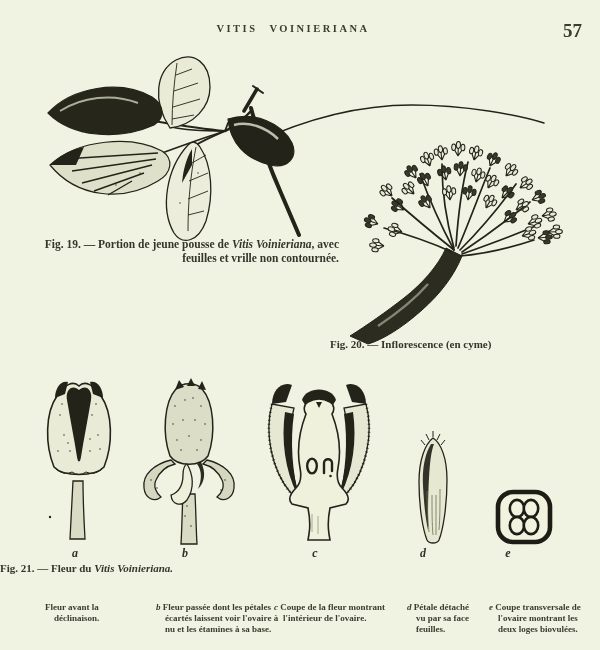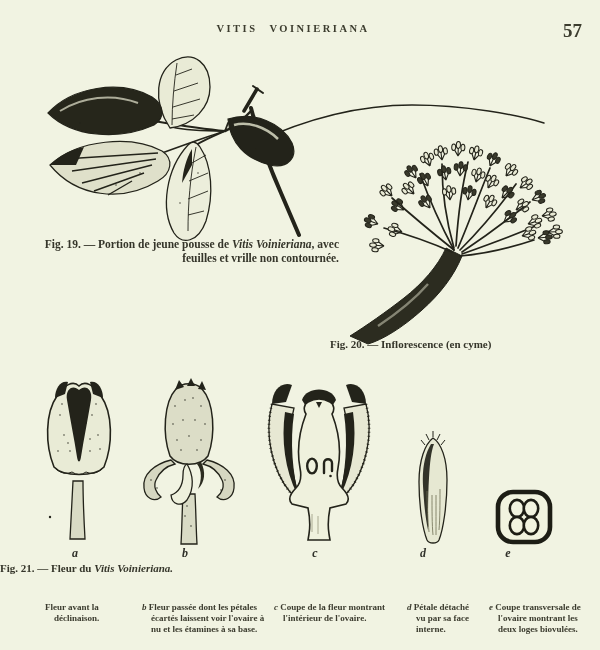--- a/index.html
+++ b/index.html
@@ -264,26 +264,26 @@
   <span class="letter" style="left:415px;">d</span>
   <span class="letter" style="left:500px;">e</span>
 
   <div class="abs cap center fig21cap">
     <span>Fig. 21. — </span><span>Fleur du </span><i>Vitis Voinieriana.</i>
   </div>
 
   <div class="subcap" style="left:45px;width:78px;">
     <i></i><span>Fleur avant la déclinaison.</span>
   </div>
-  <div class="subcap" style="left:142px;width:122px;">
+  <div class="subcap" style="left:156px;width:122px;">
     <i>b</i> <span>Fleur passée dont les pétales écartés laissent voir l'ovaire à nu et les étamines à sa base.</span>
   </div>
   <div class="subcap" style="left:274px;width:108px;">
     <i>c</i> <span>Coupe de la fleur montrant l'intérieur de l'ovaire.</span>
   </div>
   <div class="subcap" style="left:407px;width:60px;">
-    <i>d</i> <span>Pétale détaché vu par sa face interne.</span>
+    <i>d</i> <span>Pétale détaché vu par sa face feuilles.</span>
   </div>
   <div class="subcap" style="left:489px;width:88px;">
     <i>e</i> <span>Coupe transversale de l'ovaire montrant les deux loges biovulées.</span>
   </div>
 
 </div>
 
 </body></html>

